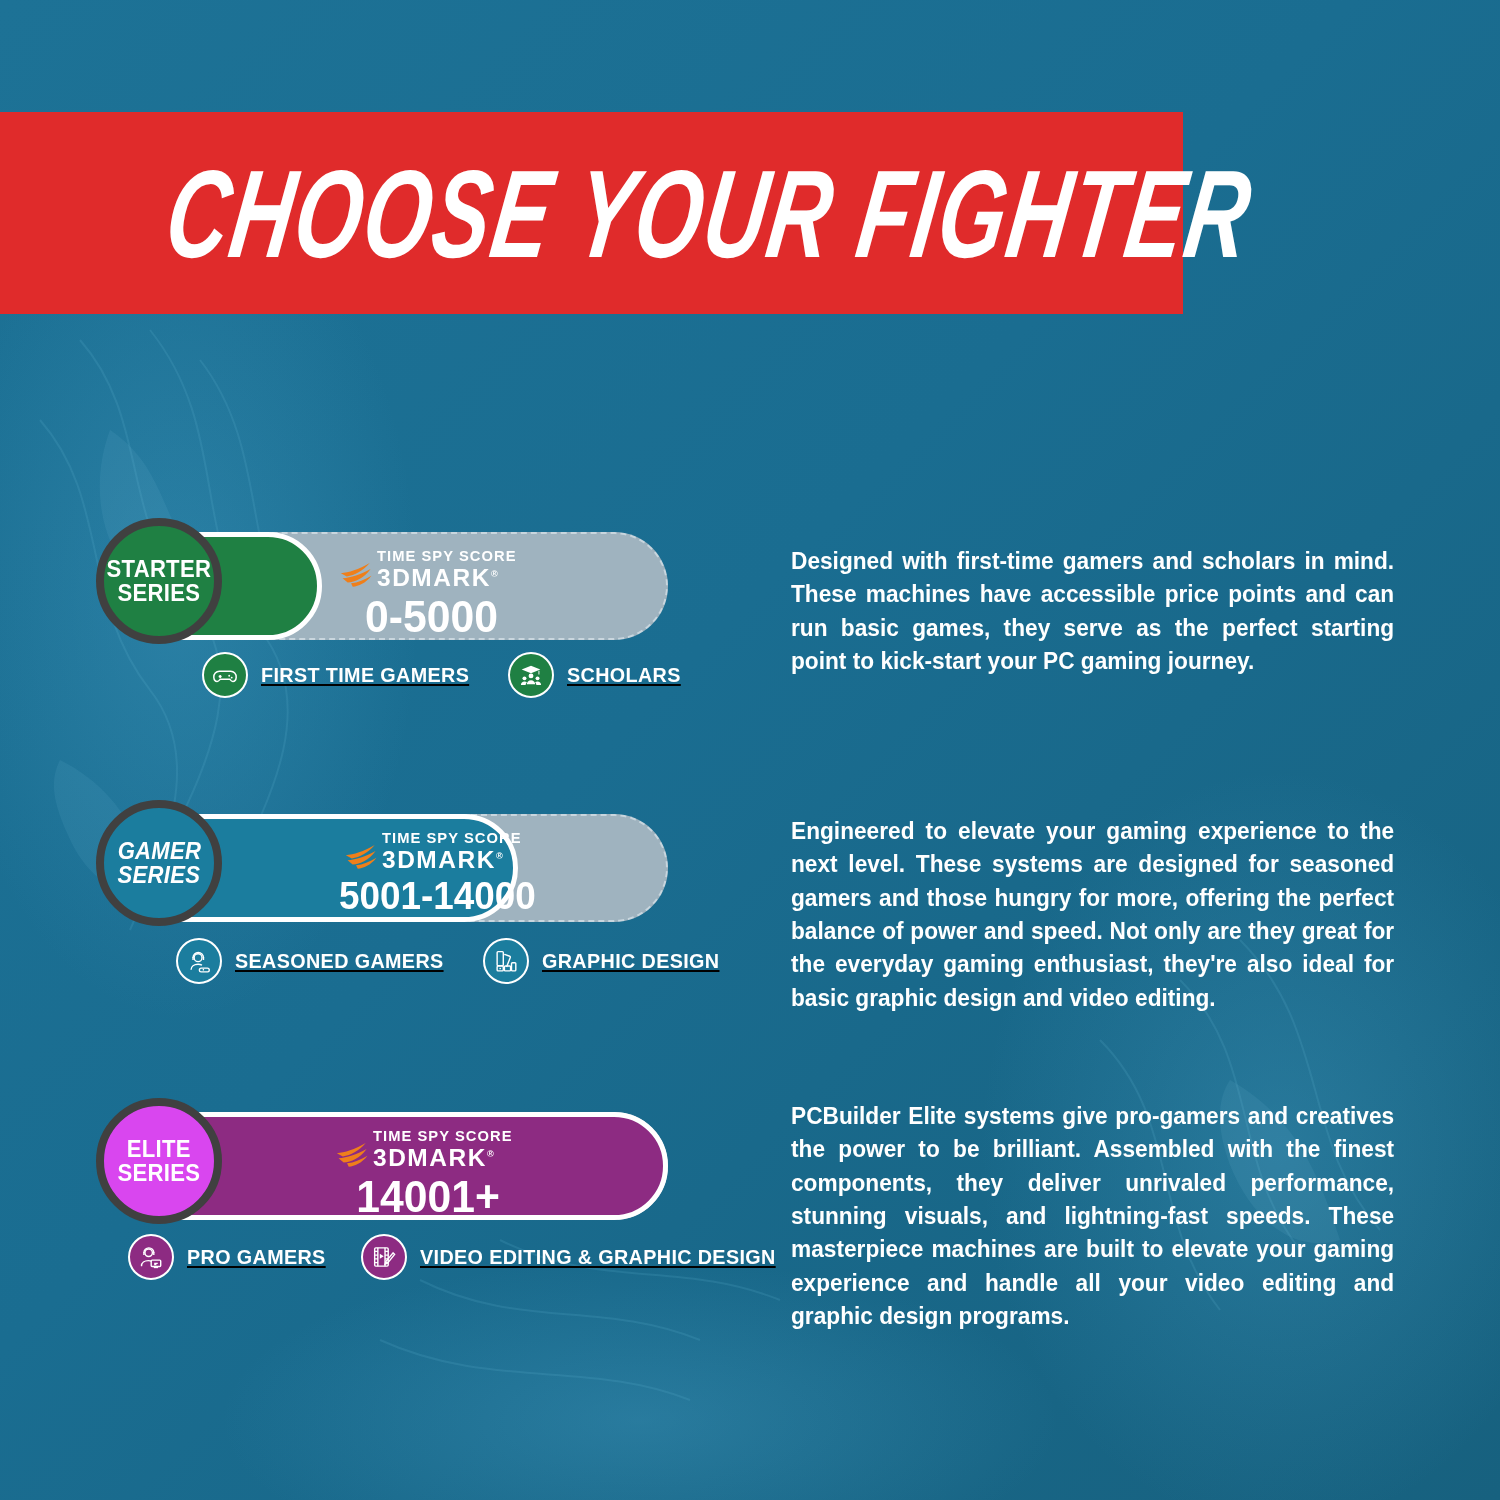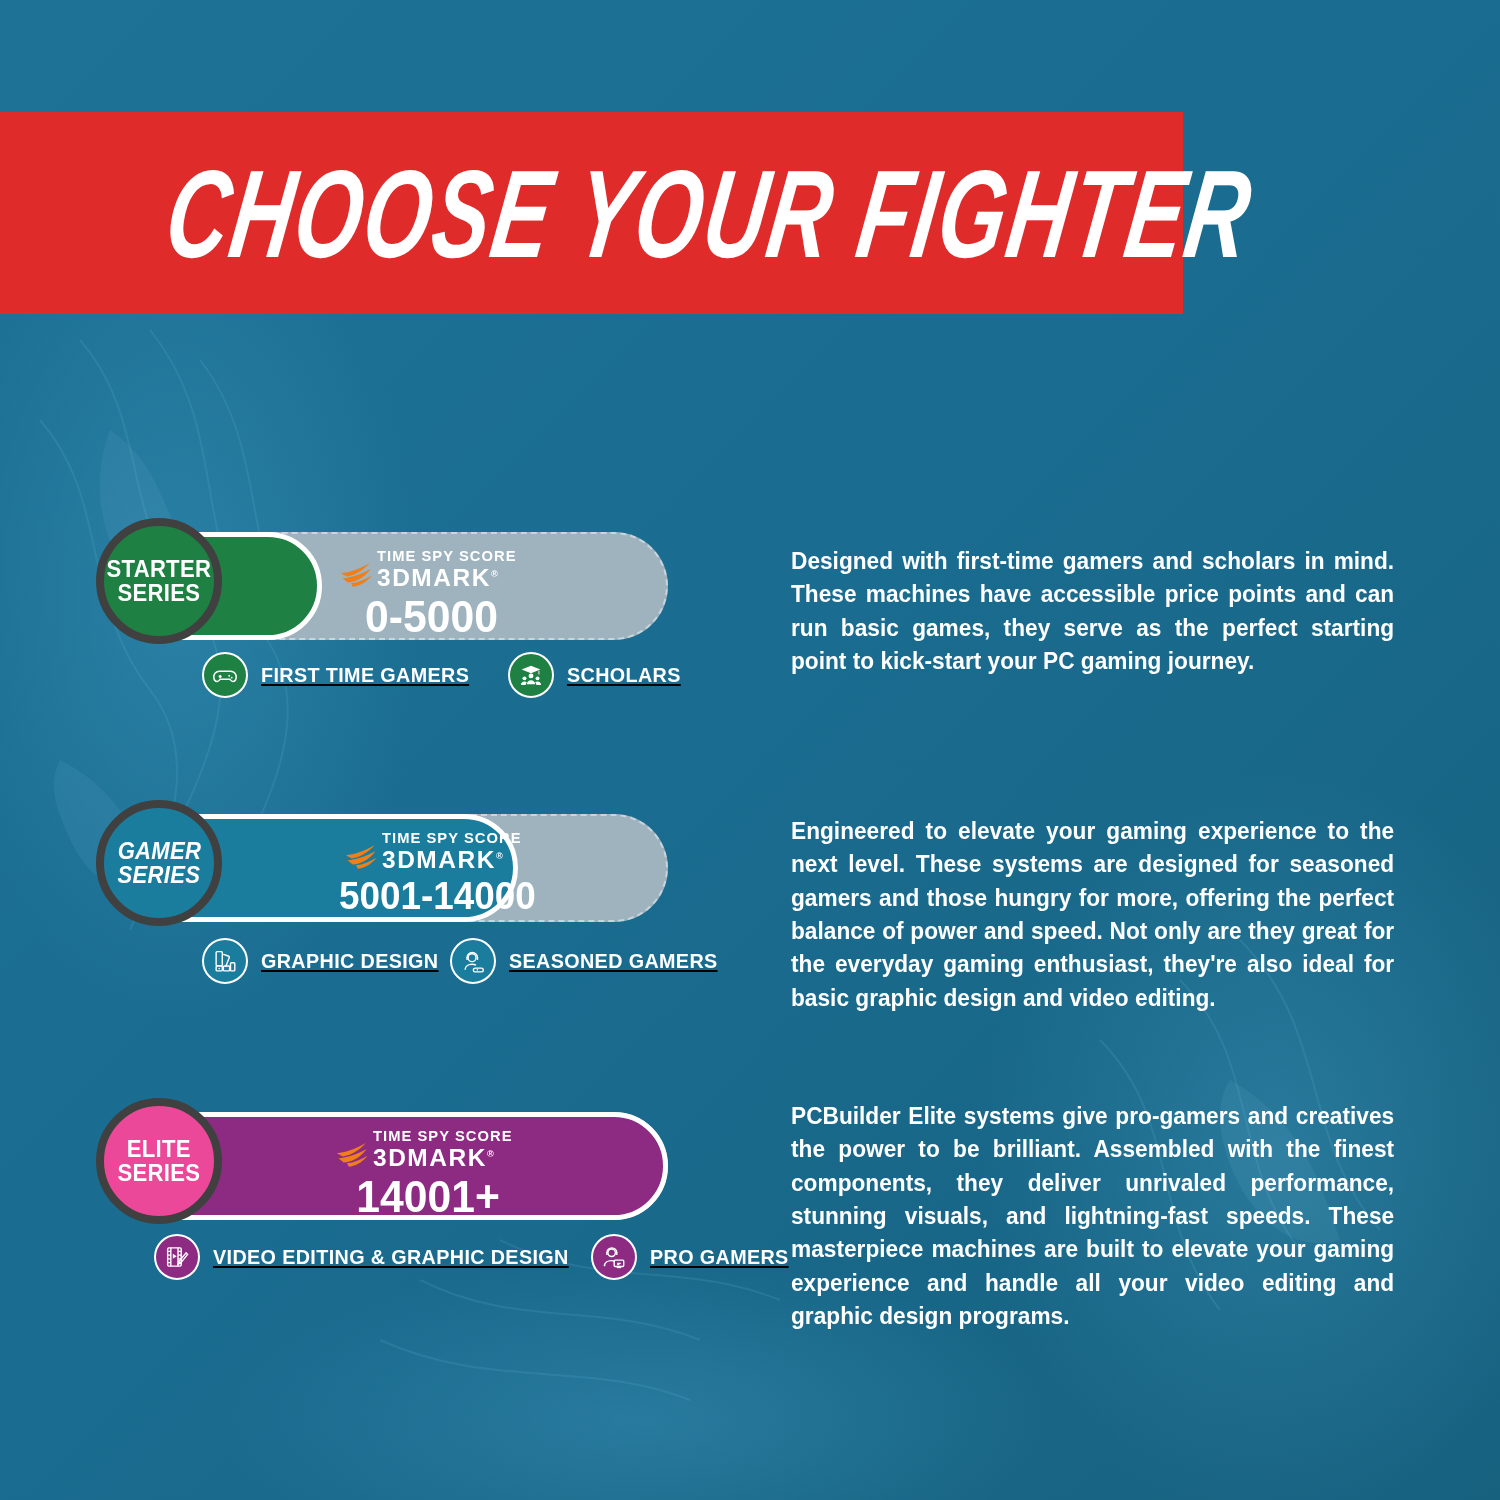--- a/index.html
+++ b/index.html
@@ -248,98 +248,98 @@
       <div class="score-labels">
         <div class="tss">TIME SPY SCORE</div>
         <div class="mark3d"><span>3DMARK</span><sup>®</sup></div>
       </div>
     </div>
     <div class="score-val" style="font-size:38px;">5001-14000</div>
   </div>
 </div>
 
 <div class="tags" style="left:176px; top:938px;">
+  <div class="tag">
+    <div class="tag-ic" style="background:#1b7d9e;">
+      <svg viewBox="0 0 30 30" width="28" height="28" fill="none" stroke="#fff" stroke-width="1.5">
+        <circle cx="14" cy="11.5" r="4.2"></circle>
+        <path d="M8.6,11.5 a5.6,5.6 0 0 1 11.2,0"></path>
+        <path d="M8.6,10.6 v3.4 M19.8,10.6 v3.4"></path>
+        <path d="M6.5,24.5 c0,-3.6 3.2,-6 7.5,-6 c1.6,0 3,0.35 4.2,0.95"></path>
+        <path d="M17.5,22.6 h6.5 a2,2 0 0 1 2,2 v0.4 a1.6,1.6 0 0 1 -1.6,1.6 h-7.2 a1.8,1.8 0 0 1 -1.8,-1.8 a2.2,2.2 0 0 1 2.1,-2.2 Z"></path>
+        <path d="M19,24.3 h1.4 M22.6,24.2 h0.01"></path>
+      </svg>
+    </div>
+    <div class="tag-lbl">SEASONED GAMERS</div>
+  </div>
   <div class="tag" style="margin-left:26px;">
     <div class="tag-ic" style="background:#1b7d9e;">
       <svg viewBox="0 0 30 30" width="28" height="28" fill="none" stroke="#fff" stroke-width="1.5">
         <rect x="5.5" y="5" width="6.6" height="15" rx="1"></rect>
         <path d="M13.6,7.8 l5.4,2.1 a1,1 0 0 1 0.6,1.3 l-4,10.3"></path>
         <path d="M13.6,7.8 l-1.5,0.6"></path>
         <rect x="5.5" y="20.4" width="6.6" height="5.2" rx="1"></rect>
         <rect x="13.3" y="20.4" width="6.6" height="5.2" rx="1"></rect>
         <rect x="20.9" y="16.8" width="4.6" height="8.8" rx="1"></rect>
         <circle cx="8.8" cy="23" r="0.9" fill="#fff" stroke="none"></circle>
       </svg>
     </div>
     <div class="tag-lbl">GRAPHIC DESIGN</div>
   </div>
-  <div class="tag">
-    <div class="tag-ic" style="background:#1b7d9e;">
-      <svg viewBox="0 0 30 30" width="28" height="28" fill="none" stroke="#fff" stroke-width="1.5">
-        <circle cx="14" cy="11.5" r="4.2"></circle>
-        <path d="M8.6,11.5 a5.6,5.6 0 0 1 11.2,0"></path>
-        <path d="M8.6,10.6 v3.4 M19.8,10.6 v3.4"></path>
-        <path d="M6.5,24.5 c0,-3.6 3.2,-6 7.5,-6 c1.6,0 3,0.35 4.2,0.95"></path>
-        <path d="M17.5,22.6 h6.5 a2,2 0 0 1 2,2 v0.4 a1.6,1.6 0 0 1 -1.6,1.6 h-7.2 a1.8,1.8 0 0 1 -1.8,-1.8 a2.2,2.2 0 0 1 2.1,-2.2 Z"></path>
-        <path d="M19,24.3 h1.4 M22.6,24.2 h0.01"></path>
-      </svg>
-    </div>
-    <div class="tag-lbl">SEASONED GAMERS</div>
-  </div>
 </div>
 
 <div class="desc" style="left:791px; top:815px;">Engineered to elevate your gaming experience to the next level. These systems are designed for seasoned gamers and those hungry for more, offering the perfect balance of power and speed. Not only are they great for the everyday gaming enthusiast, they're also ideal for basic graphic design and video editing.</div>
 
 <div class="row" style="left:108px; top:1112px; width:660px; height:120px;">
   <div class="track" style="left:0; top:0; width:560px;"></div>
   <div class="fill" style="width:560px; background:#8d2b82;"></div>
-  <div class="badge-circle" style="background:#ec4899;">
+  <div class="badge-circle" style="background:#d946ef;">
     <span>ELITE</span>
     <span>SERIES</span>
   </div>
   <div class="score-block" style="left:228px; top:16px;">
     <div class="score-top">
       <svg class="swoosh" viewBox="0 0 40 34">
         <path d="M1,16 C10,15 22,12 35,4 C26,14 18,18 8,20 Z" fill="#ef7f1a"></path>
         <path d="M3,22 C13,21 24,18 36,11 C28,22 18,26 9,27 Z" fill="#ef7f1a"></path>
         <path d="M13,28 C21,27 29,24 37,19 C30,28 22,31 15,32 Z" fill="#ef7f1a"></path>
       </svg>
       <div class="score-labels">
         <div class="tss">TIME SPY SCORE</div>
         <div class="mark3d"><span>3DMARK</span><sup>®</sup></div>
       </div>
     </div>
     <div class="score-val">14001+</div>
   </div>
 </div>
 
 <div class="tags" style="left:128px; top:1234px;">
-  <div class="tag" style="margin-left:26px;">
-    <div class="tag-ic" style="background:#8d2b82;">
-      <svg viewBox="0 0 30 30" width="28" height="28" fill="none" stroke="#fff" stroke-width="1.5">
-        <rect x="5" y="5.2" width="14.5" height="19.6" rx="1.2"></rect>
-        <path d="M8.4,5.2 v19.6 M16.1,5.2 v19.6"></path>
-        <path d="M5,9 h3.4 M5,13 h3.4 M5,17 h3.4 M5,21 h3.4"></path>
-        <path d="M16.1,9 h3.4 M16.1,13 h3.4 M16.1,17 h3.4 M16.1,21 h3.4"></path>
-        <path d="M10.5,11.6 l4.2,2.7 l-4.2,2.7 Z" fill="#fff" stroke="none"></path>
-        <path d="M24.8,10.6 l1.6,1.6 l-7.6,9.4 l-2.6,1 l0.8,-2.7 Z"></path>
-      </svg>
-    </div>
-    <div class="tag-lbl">VIDEO EDITING &amp; GRAPHIC DESIGN</div>
-  </div>
   <div class="tag">
     <div class="tag-ic" style="background:#8d2b82;">
       <svg viewBox="0 0 30 30" width="28" height="28" fill="none" stroke="#fff" stroke-width="1.5">
         <circle cx="12.5" cy="10.5" r="4"></circle>
         <path d="M7.4,10.5 a5.3,5.3 0 0 1 10.6,0"></path>
         <path d="M7.4,9.7 v3.2 M18,9.7 v3.2"></path>
         <path d="M4.8,24.8 c0,-3.6 3.2,-5.9 7.4,-5.9 c1.3,0 2.5,0.25 3.5,0.65"></path>
         <rect x="15.2" y="18.4" width="10.2" height="6.8" rx="1"></rect>
         <path d="M18,26.2 h4.6"></path>
         <path d="M19.2,25.2 v1"></path>
         <path d="M18.4,21.8 h3.8 M18.4,23 h2.4"></path>
       </svg>
     </div>
     <div class="tag-lbl">PRO GAMERS</div>
   </div>
+  <div class="tag" style="margin-left:26px;">
+    <div class="tag-ic" style="background:#8d2b82;">
+      <svg viewBox="0 0 30 30" width="28" height="28" fill="none" stroke="#fff" stroke-width="1.5">
+        <rect x="5" y="5.2" width="14.5" height="19.6" rx="1.2"></rect>
+        <path d="M8.4,5.2 v19.6 M16.1,5.2 v19.6"></path>
+        <path d="M5,9 h3.4 M5,13 h3.4 M5,17 h3.4 M5,21 h3.4"></path>
+        <path d="M16.1,9 h3.4 M16.1,13 h3.4 M16.1,17 h3.4 M16.1,21 h3.4"></path>
+        <path d="M10.5,11.6 l4.2,2.7 l-4.2,2.7 Z" fill="#fff" stroke="none"></path>
+        <path d="M24.8,10.6 l1.6,1.6 l-7.6,9.4 l-2.6,1 l0.8,-2.7 Z"></path>
+      </svg>
+    </div>
+    <div class="tag-lbl">VIDEO EDITING &amp; GRAPHIC DESIGN</div>
+  </div>
 </div>
 
 <div class="desc" style="left:791px; top:1100px;">PCBuilder Elite systems give pro-gamers and creatives the power to be brilliant. Assembled with the finest components, they deliver unrivaled performance, stunning visuals, and lightning-fast speeds. These masterpiece machines are built to elevate your gaming experience and handle all your video editing and graphic design programs.</div>
 
 </body></html>

